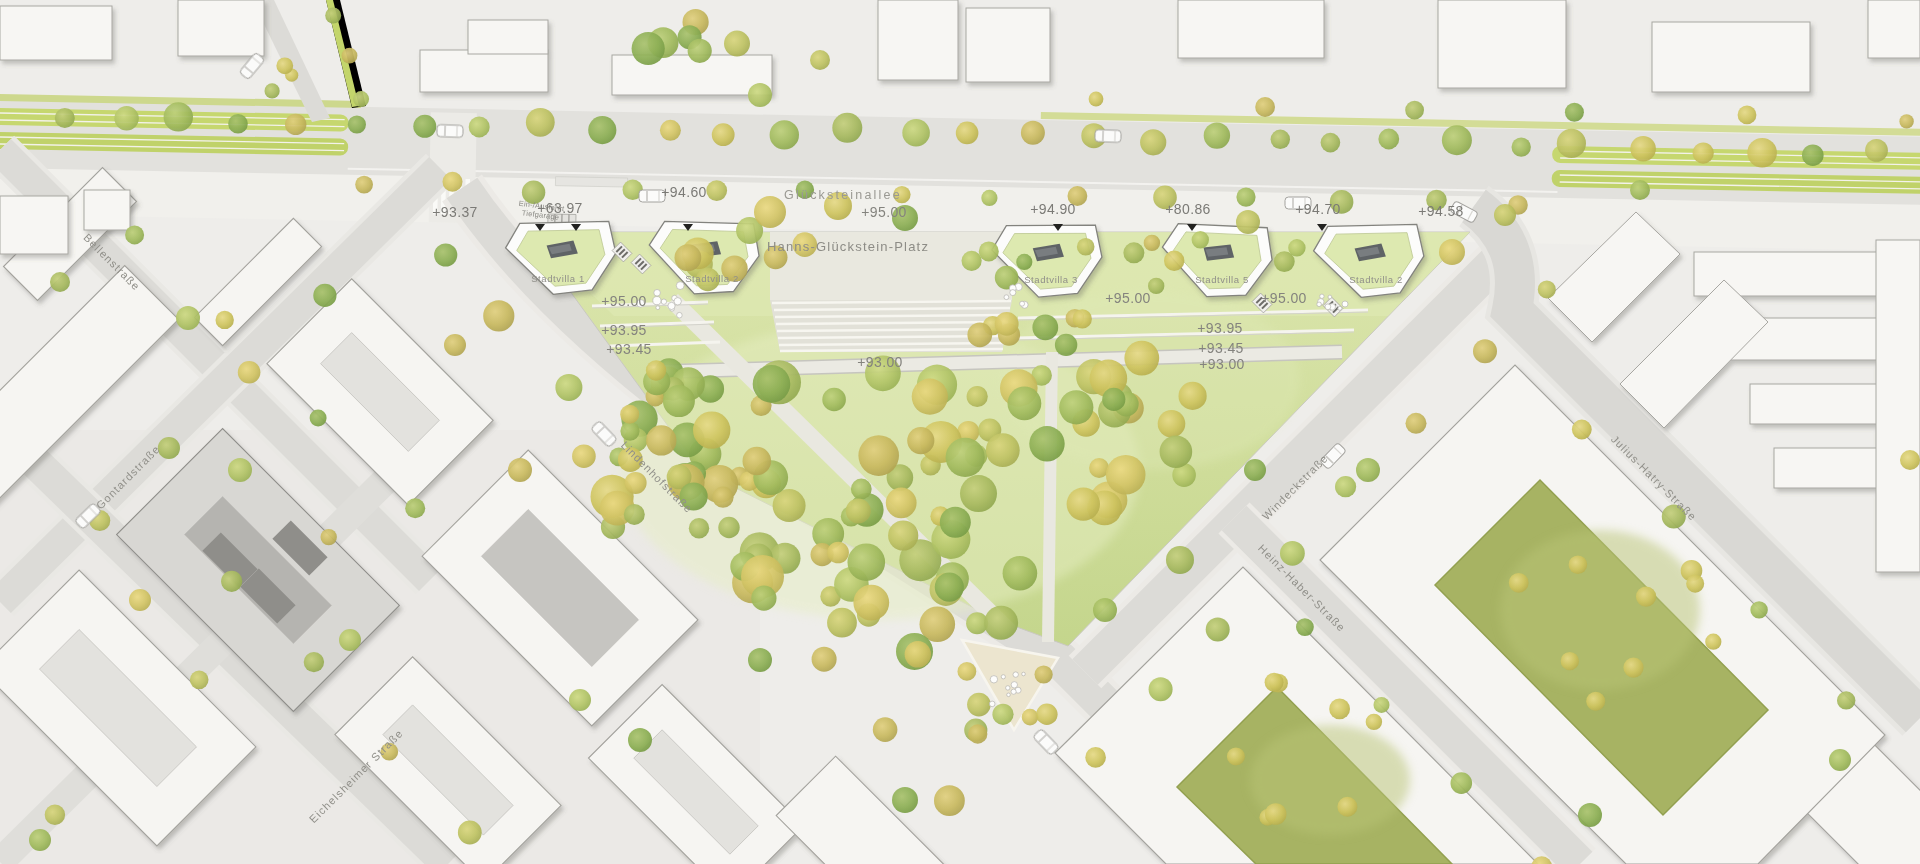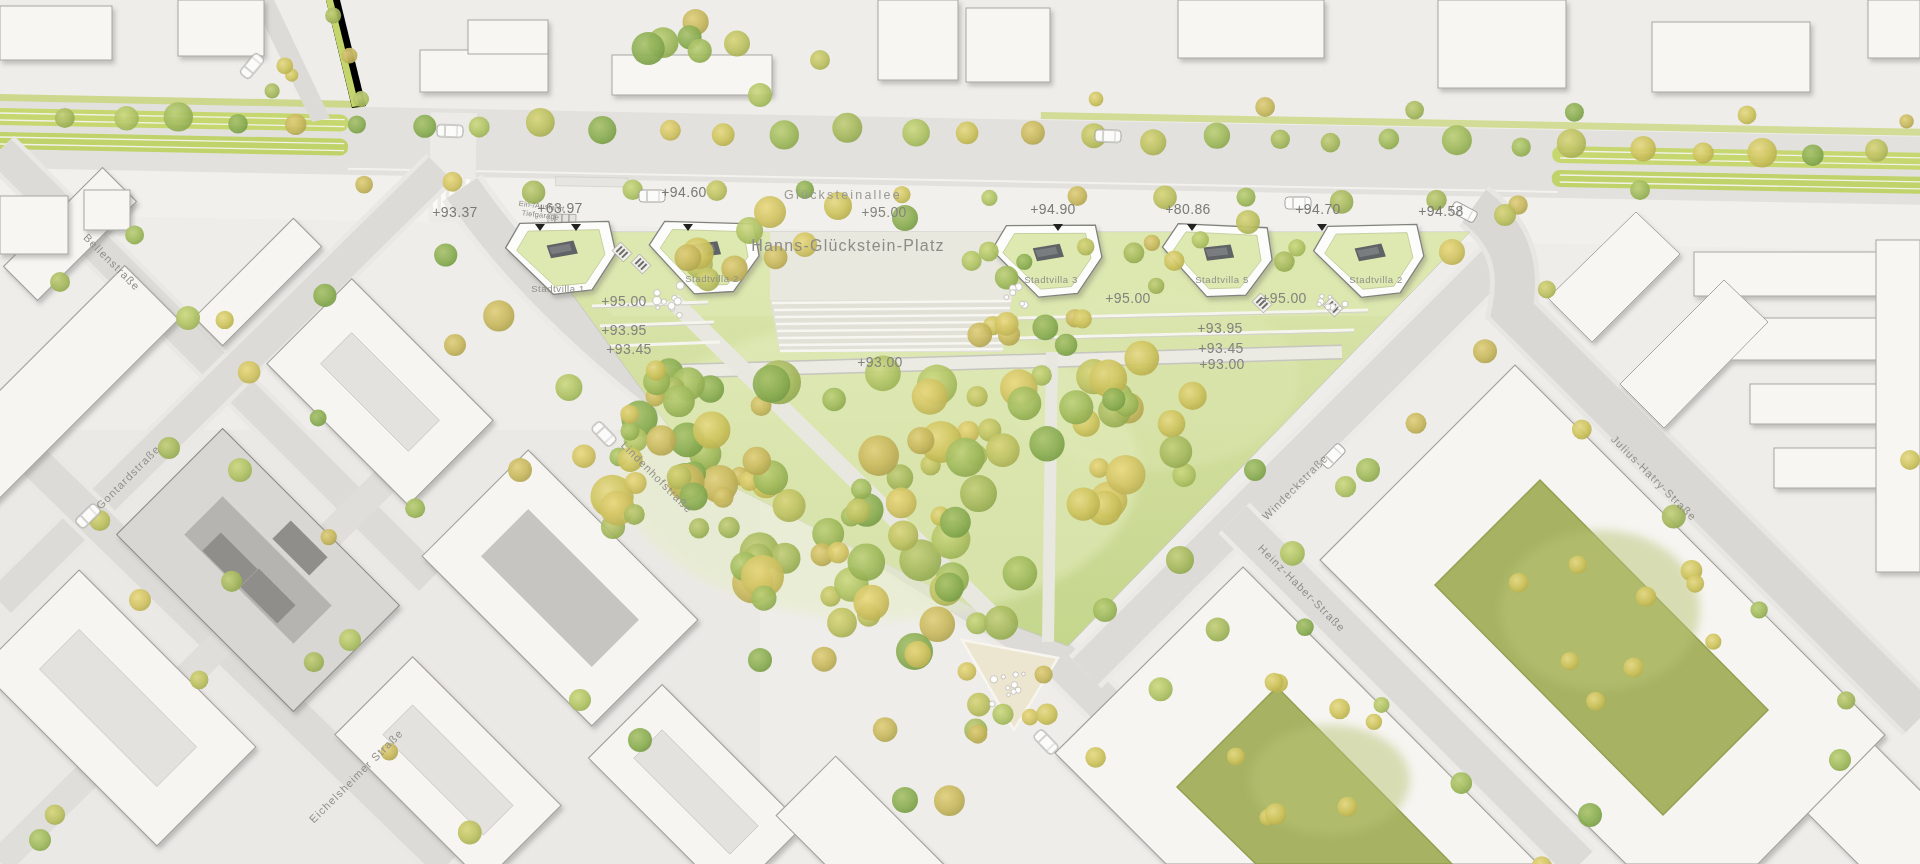--- a/index.html
+++ b/index.html
@@ -7,21 +7,21 @@
          background:#eeedea;font-family:"Liberation Sans",sans-serif;}
   .stage svg{position:absolute;left:0;top:0;}
   .labels{position:absolute;left:0;top:0;width:100%;height:100%;pointer-events:none;}
   .lbl{position:absolute;white-space:nowrap;color:#8a8984;
        transform:translate(-50%,-50%);letter-spacing:.4px;}
   .lbl.r45{transform:translate(-50%,-50%) rotate(45deg);}
   .lbl.rm45{transform:translate(-50%,-50%) rotate(-45deg);}
   .lbl.r7{transform:translate(-50%,-50%) rotate(7deg);}
   .street-name{font-size:11px;color:#91908a;letter-spacing:1.1px;}
   .allee{font-size:12.5px;color:#9a9993;letter-spacing:2.2px;}
-  .platz{font-size:16px;color:#8d8c86;letter-spacing:1.2px;}
+  .platz{font-size:13px;color:#8d8c86;letter-spacing:1.2px;}
   .elev{font-size:14px;color:#7b7a76;letter-spacing:.4px;}
   .elev.park{color:#84837e;}
   .villa{font-size:9.5px;color:#908f89;letter-spacing:.6px;}
   .garage{font-size:7.5px;line-height:8.5px;color:#8a8984;text-align:center;letter-spacing:.2px;}
 </style>
 </head>
 <body>
 
 <div class="stage">
 <svg width="1920" height="864" viewBox="0 0 1920 864">
@@ -662,19 +662,19 @@
   <div class="lbl elev park" style="left:624px;top:301px">+95.00</div>
   <div class="lbl elev park" style="left:1128px;top:298px">+95.00</div>
   <div class="lbl elev park" style="left:1284px;top:298px">+95.00</div>
   <div class="lbl elev park" style="left:624px;top:330px">+93.95</div>
   <div class="lbl elev park" style="left:629px;top:349px">+93.45</div>
   <div class="lbl elev park" style="left:880px;top:362px">+93.00</div>
   <div class="lbl elev park" style="left:1220px;top:328px">+93.95</div>
   <div class="lbl elev park" style="left:1221px;top:348px">+93.45</div>
   <div class="lbl elev park" style="left:1222px;top:364px">+93.00</div>
 
-  <div class="lbl villa" style="left:558px;top:288px">Stadtvilla 1</div>
+  <div class="lbl villa" style="left:558px;top:278px">Stadtvilla 1</div>
   <div class="lbl villa" style="left:712px;top:278px">Stadtvilla 2</div>
   <div class="lbl villa" style="left:1051px;top:279px">Stadtvilla 3</div>
   <div class="lbl villa" style="left:1222px;top:279px">Stadtvilla 5</div>
   <div class="lbl villa" style="left:1376px;top:279px">Stadtvilla 2</div>
 </div>
 </div>
 
 </body></html>

